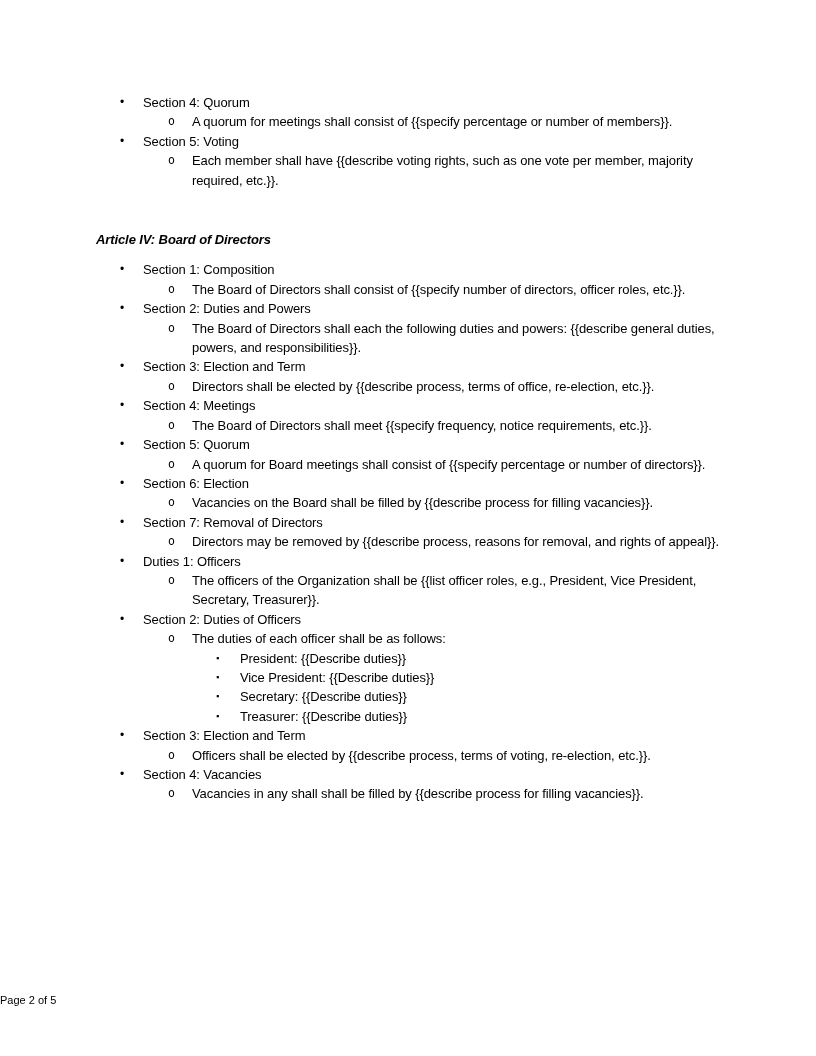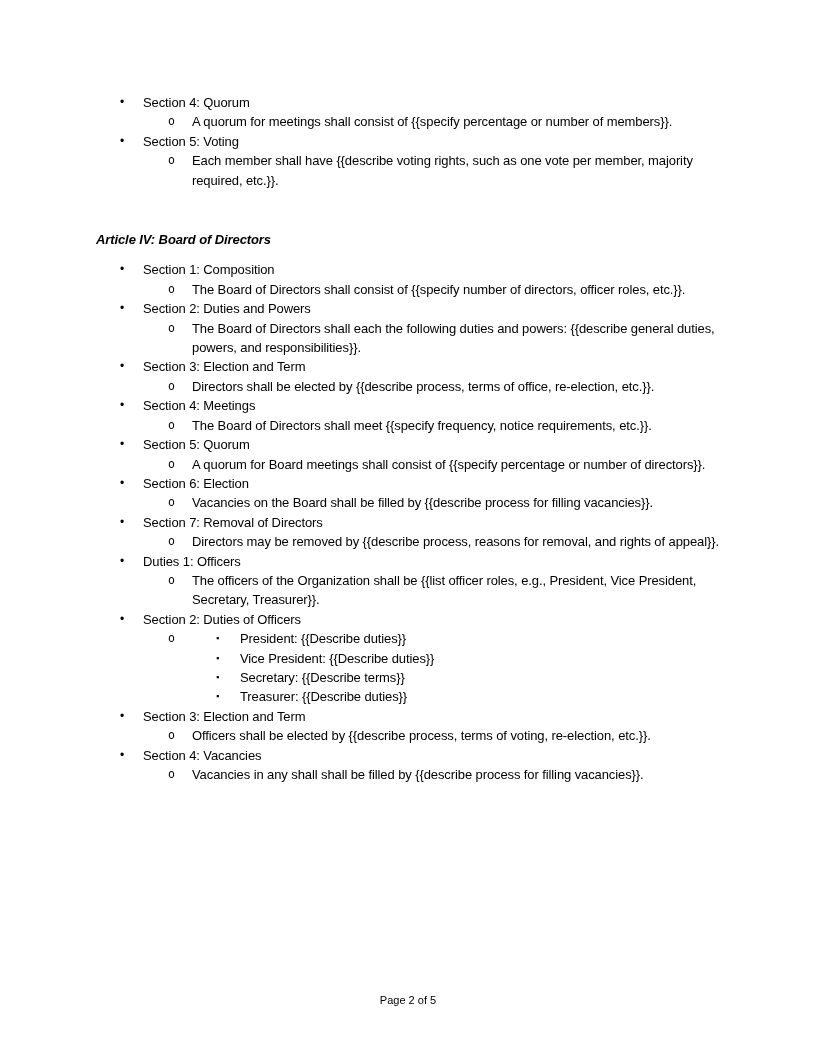--- a/index.html
+++ b/index.html
@@ -33,21 +33,21 @@
   .lvl3 { padding-left: 144px; }
   .marker { position: absolute; top: 0; }
   .lvl1 > .marker { left: 24px; font-size: 12px; }
   .lvl2 > .marker { left: 72px; font-family: "DejaVu Sans Mono", monospace; font-size: 11.5px; }
   .lvl3 > .marker { left: 120px; font-size: 9px; }
   .footer {
     position: absolute;
     left: 0;
     right: 0;
     top: 991px;
-    text-align: center;
+    text-align: left;
     font-size: 11px;
     letter-spacing: 0;
   }
 </style>
 </head>
 <body>
 
 <div class="page">
   <div>
       <div class="list">
@@ -70,24 +70,24 @@
         <div class="li lvl2"><span class="marker">o</span><span>A quorum for Board meetings shall consist of {{specify percentage or number of directors}}.</span></div>
         <div class="li lvl1"><span class="marker">•</span><span>Section 6: Election</span></div>
         <div class="li lvl2"><span class="marker">o</span><span>Vacancies on the Board shall be filled by {{describe process for filling vacancies}}.</span></div>
         <div class="li lvl1"><span class="marker">•</span><span>Section 7: Removal of Directors</span></div>
         <div class="li lvl2"><span class="marker">o</span><span>Directors may be removed by {{describe process, reasons for removal, and rights of appeal}}.</span></div>
       </div>
       <div class="list">
         <div class="li lvl1"><span class="marker">•</span><span>Duties 1: Officers</span></div>
         <div class="li lvl2"><span class="marker">o</span><span>The officers of the Organization shall be {{list officer roles, e.g., President, Vice President, Secretary, Treasurer}}.</span></div>
         <div class="li lvl1"><span class="marker">•</span><span>Section 2: Duties of Officers</span></div>
-        <div class="li lvl2"><span class="marker">o</span></div>
+        <div class="li lvl2"><span class="marker">o</span><span>The duties of each officer shall be as follows:</span></div>
         <div class="li lvl3"><span class="marker">▪</span><span>President: {{Describe duties}}</span></div>
         <div class="li lvl3"><span class="marker">▪</span><span>Vice President: {{Describe duties}}</span></div>
-        <div class="li lvl3"><span class="marker">▪</span><span>Secretary: {{Describe terms}}</span></div>
+        <div class="li lvl3"><span class="marker">▪</span><span>Secretary: {{Describe duties}}</span></div>
         <div class="li lvl3"><span class="marker">▪</span><span>Treasurer: {{Describe duties}}</span></div>
         <div class="li lvl1"><span class="marker">•</span><span>Section 3: Election and Term</span></div>
         <div class="li lvl2"><span class="marker">o</span><span>Officers shall be elected by {{describe process, terms of voting, re-election, etc.}}.</span></div>
         <div class="li lvl1"><span class="marker">•</span><span>Section 4: Vacancies</span></div>
         <div class="li lvl2"><span class="marker">o</span><span>Vacancies in any shall shall be filled by {{describe process for filling vacancies}}.</span></div>
       </div>
     </div>
   <div class="footer">Page 2 of 5</div>
 </div>
 

